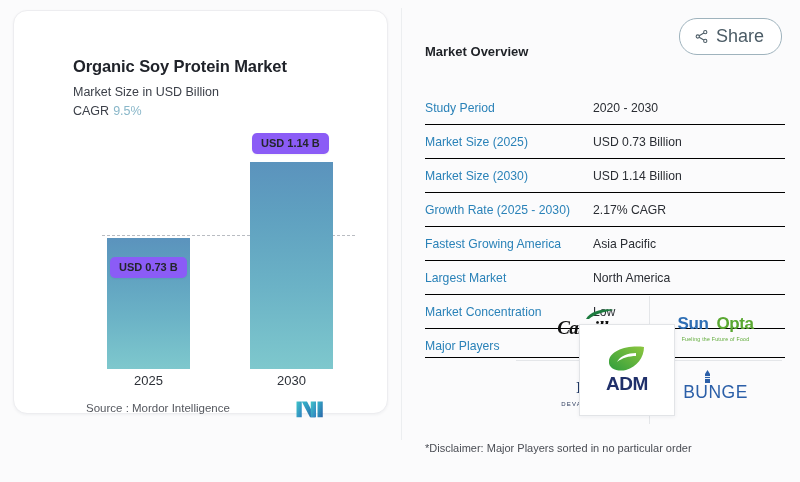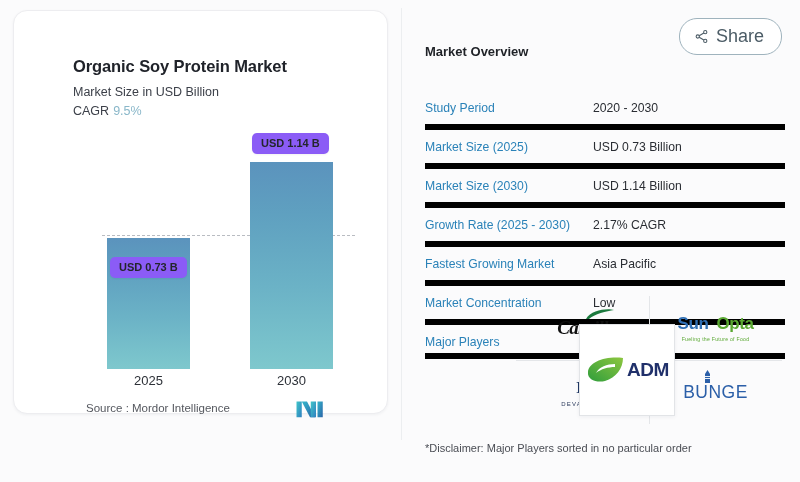--- a/index.html
+++ b/index.html
@@ -106,21 +106,21 @@
     position: absolute;
     left: 425px; top: 44px;
     width: 360px;
   }
   .overview-title {
     font-size: 13px; font-weight: bold;
     color: #1f2227;
     margin-bottom: 32px;
   }
   .ov-table { width: 100%; border-collapse: collapse; }
-  .ov-table tr { border-bottom: 6px solid #000000; margin-left: 26px; }
+  .ov-table tr { border-bottom: 1px solid #000000; margin-left: 26px; }
   .ov-table td {
     padding: 10px 0 9px;
     font-size: 12.2px;
     vertical-align: middle;
   }
   .ov-label { color: #2a82b8; width: 168px; }
   .ov-value { color: #2a2d33; }
   .row-players td { border-bottom: none; padding-bottom: 4px; }
 
   
@@ -159,21 +159,21 @@
   .cell-tr { left: 133px; top: 0; }
   .cell-bl { left: 0; top: 64px; }
   .cell-br { left: 133px; top: 64px; }
 
   .adm-card {
     position: absolute;
     left: 63px; top: 28px;
     width: 96px; height: 92px;
     background: #ffffff;
     border: 1px solid #e2e4e7;
-    display: flex; flex-direction: row;
+    display: flex; flex-direction: column;
     align-items: center; justify-content: center;
     box-shadow: 0 1px 4px rgba(20,30,60,0.06);
     box-sizing: border-box;
   }
 
   .disclaimer {
     position: absolute;
     left: 425px; top: 442px;
     font-size: 11px; color: #4a4d54;
   }
@@ -266,22 +266,26 @@
         </tr>
         <tr>
           <td class="ov-label">Market Size (2030)</td>
           <td class="ov-value">USD 1.14 Billion</td>
         </tr>
         <tr>
           <td class="ov-label">Growth Rate (2025 - 2030)</td>
           <td class="ov-value">2.17% CAGR</td>
         </tr>
         <tr>
-          <td class="ov-label">Fastest Growing Market</td>
+          <td class="ov-label">Fastest Growing America</td>
           <td class="ov-value">Asia Pacific</td>
+        </tr>
+        <tr>
+          <td class="ov-label">Largest Market</td>
+          <td class="ov-value">North America</td>
         </tr>
         <tr>
           <td class="ov-label">Market Concentration</td>
           <td class="ov-value">Low</td>
         </tr>
         <tr class="row-players">
           <td class="ov-label">Major Players</td>
           <td></td>
         </tr>
       </tbody>

